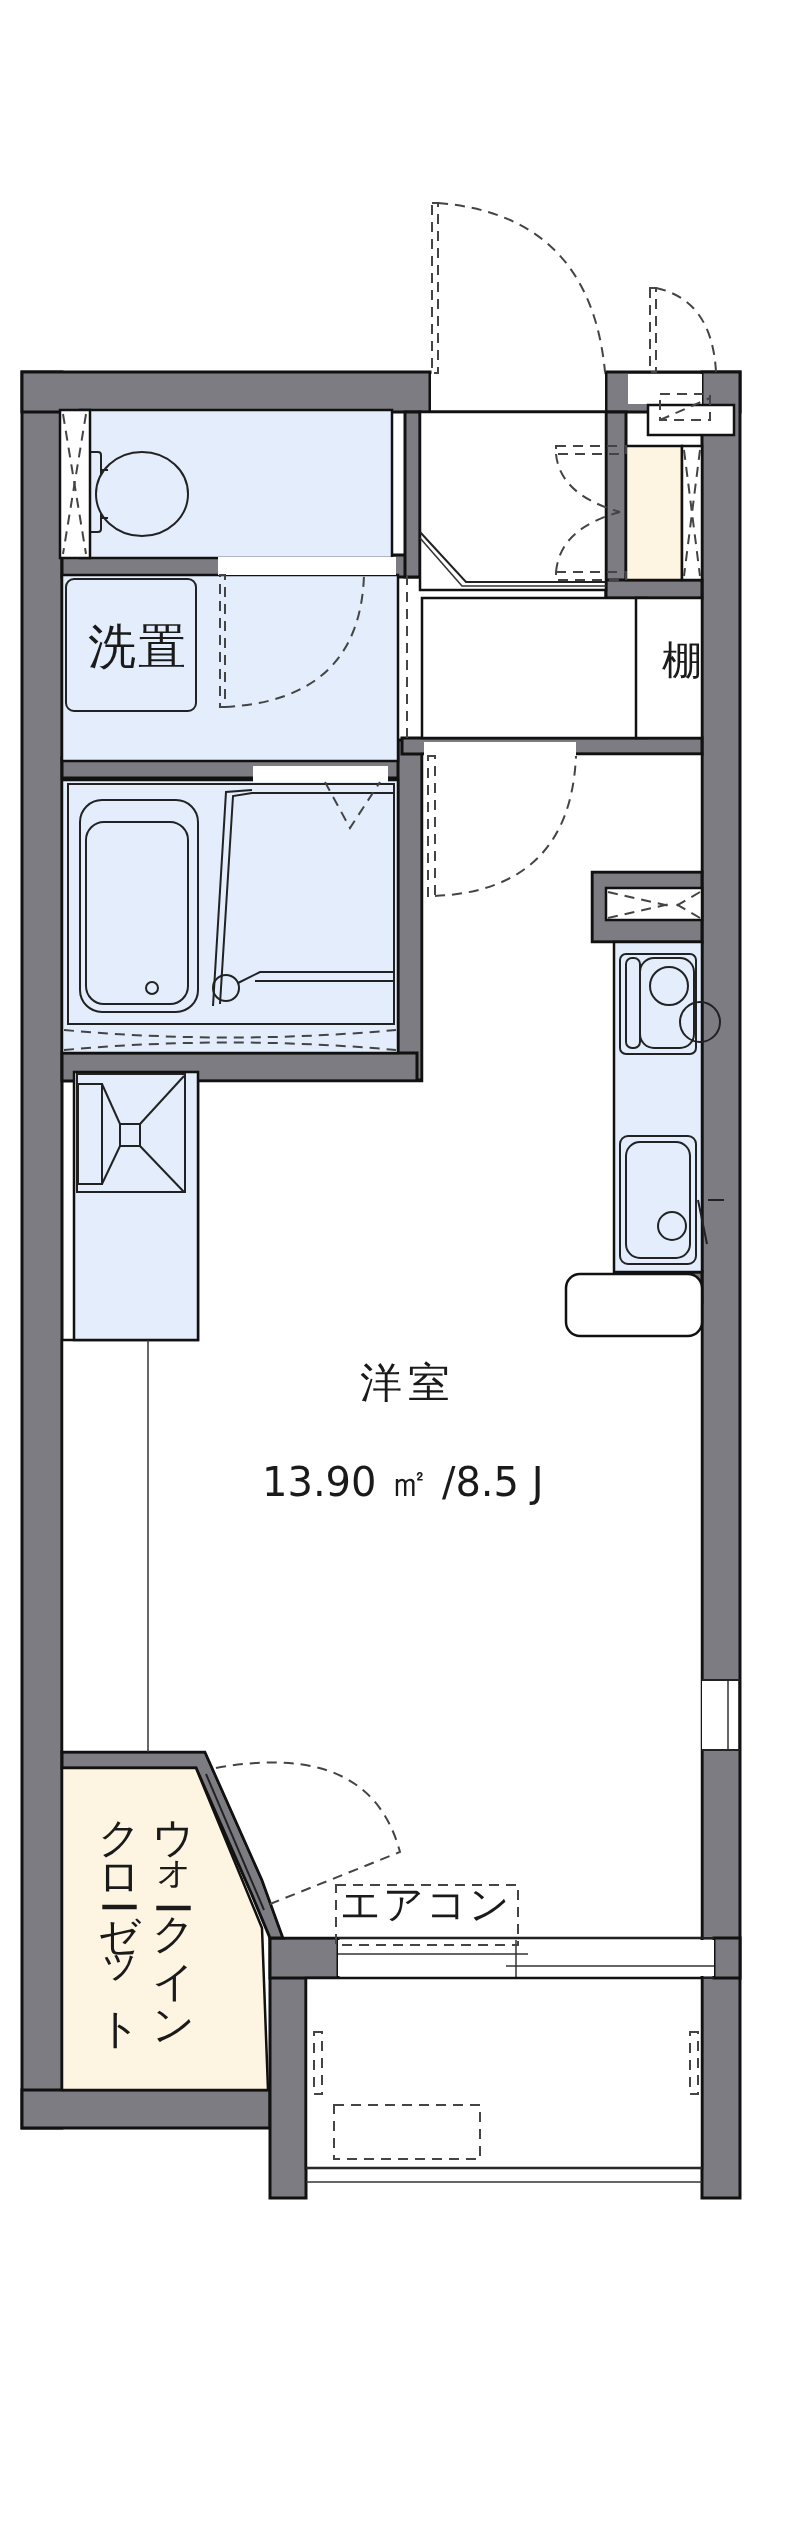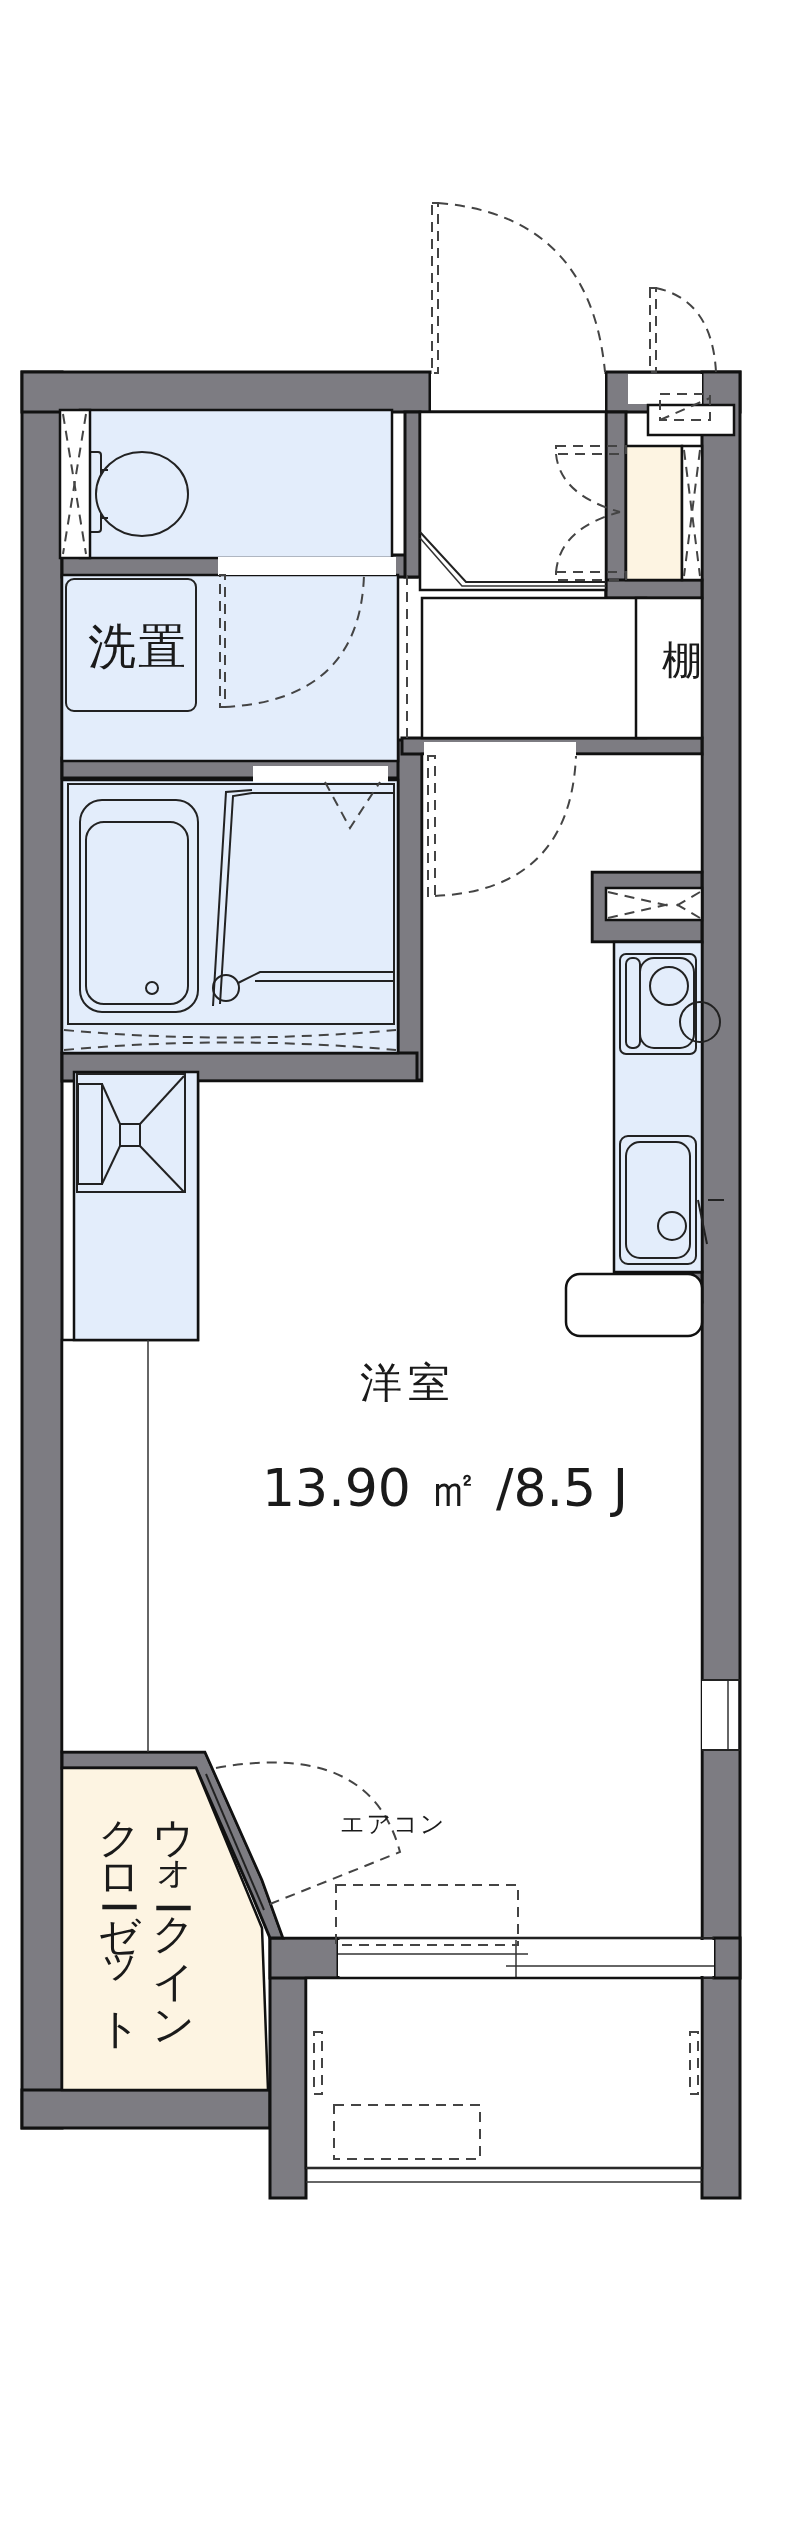--- a/index.html
+++ b/index.html
@@ -12,25 +12,25 @@
   .room-white { fill: #ffffff; stroke: #111; stroke-width: 2.5; }
   .fx { fill: none; stroke: #222; stroke-width: 2; }
   .fxf { fill: #e3edfb; stroke: #222; stroke-width: 2; }
   .dash { fill: none; stroke: #444; stroke-width: 2; stroke-dasharray: 10 7; }
   .thin { fill: none; stroke: #333; stroke-width: 1.5; }
   .opening { fill: #ffffff; stroke: none; }
   .label { position: absolute; color: #1a1a1a; white-space: nowrap; line-height: 1; }
   .lbl-washer { left: 64px; top: 622px; font-size: 48px; letter-spacing: 2px; margin-left: 24px; }
   .lbl-shelf { left: 662px; top: 640px; font-size: 40px; }
   .lbl-room { left: 360px; top: 1362px; font-size: 42px; letter-spacing: 6px; }
-  .lbl-area { left: 262px; top: 1462px; font-size: 52px; }
+  .lbl-area { left: 262px; top: 1462px; font-size: 40px; }
   .lbl-wic { font-size: 42px; writing-mode: vertical-rl; text-orientation: upright; line-height: 1.3; }
   .lbl-wic1 { left: 146px; top: 1790px; }
   .lbl-wic2 { left: 92px; top: 1790px; }
-  .lbl-ac { left: 340px; top: 1812px; font-size: 24px; letter-spacing: 2px; }
+  .lbl-ac { left: 340px; top: 1884px; font-size: 40px; letter-spacing: 2px; }
 </style>
 </head>
 <body>
 
 <svg id="plan" viewBox="0 0 800 2527" xmlns="http://www.w3.org/2000/svg">
 
   <g>
 
     <path class="wall" d="M22,372 L740,372 L740,2198 L702,2198 L702,1782 L40,1782 L40,1762 L40,2158 L270,2158 L270,2198 L305,2198 L305,1780 Z" style="display:none"></path>
 

